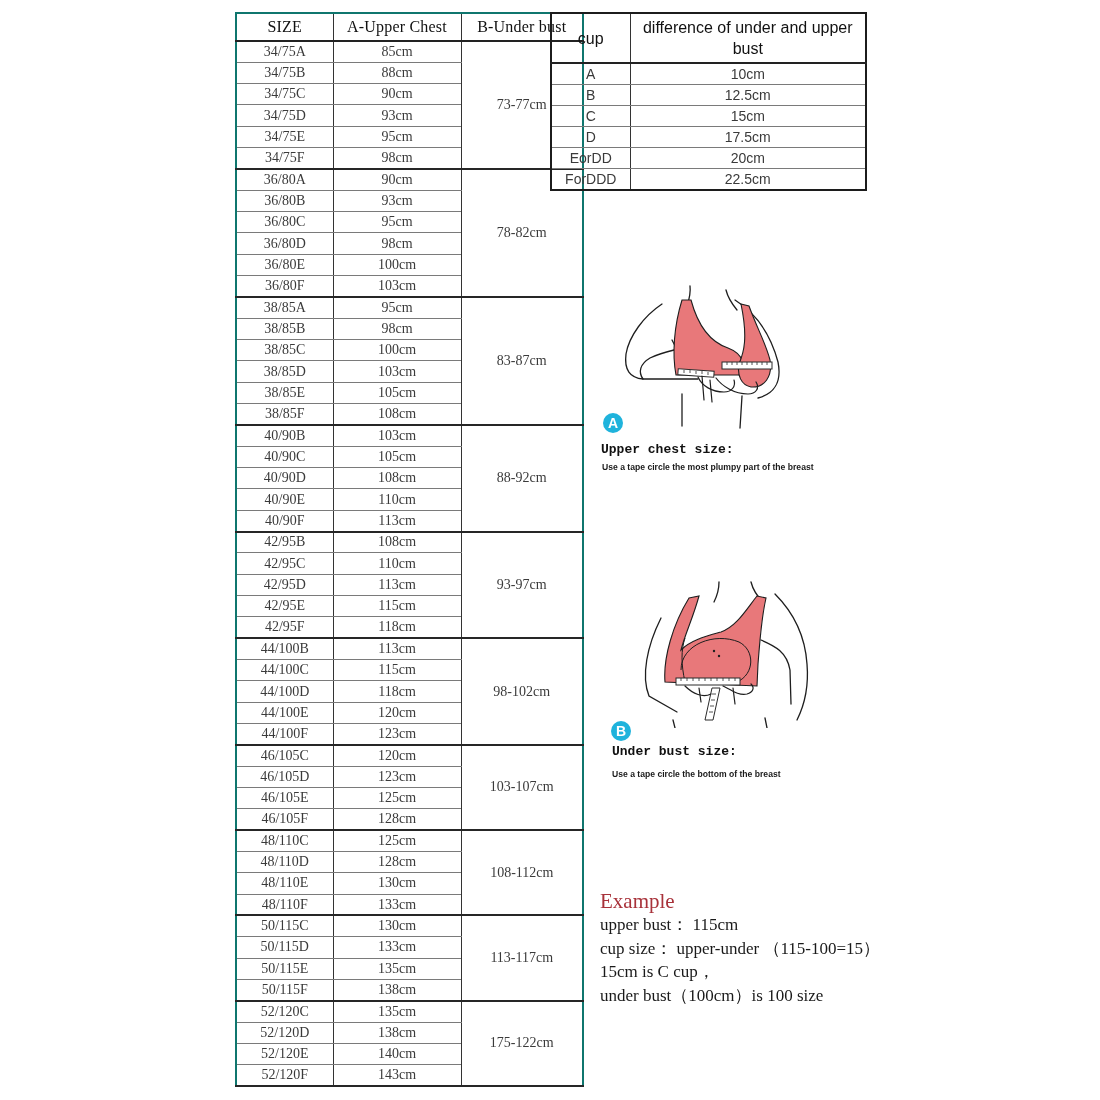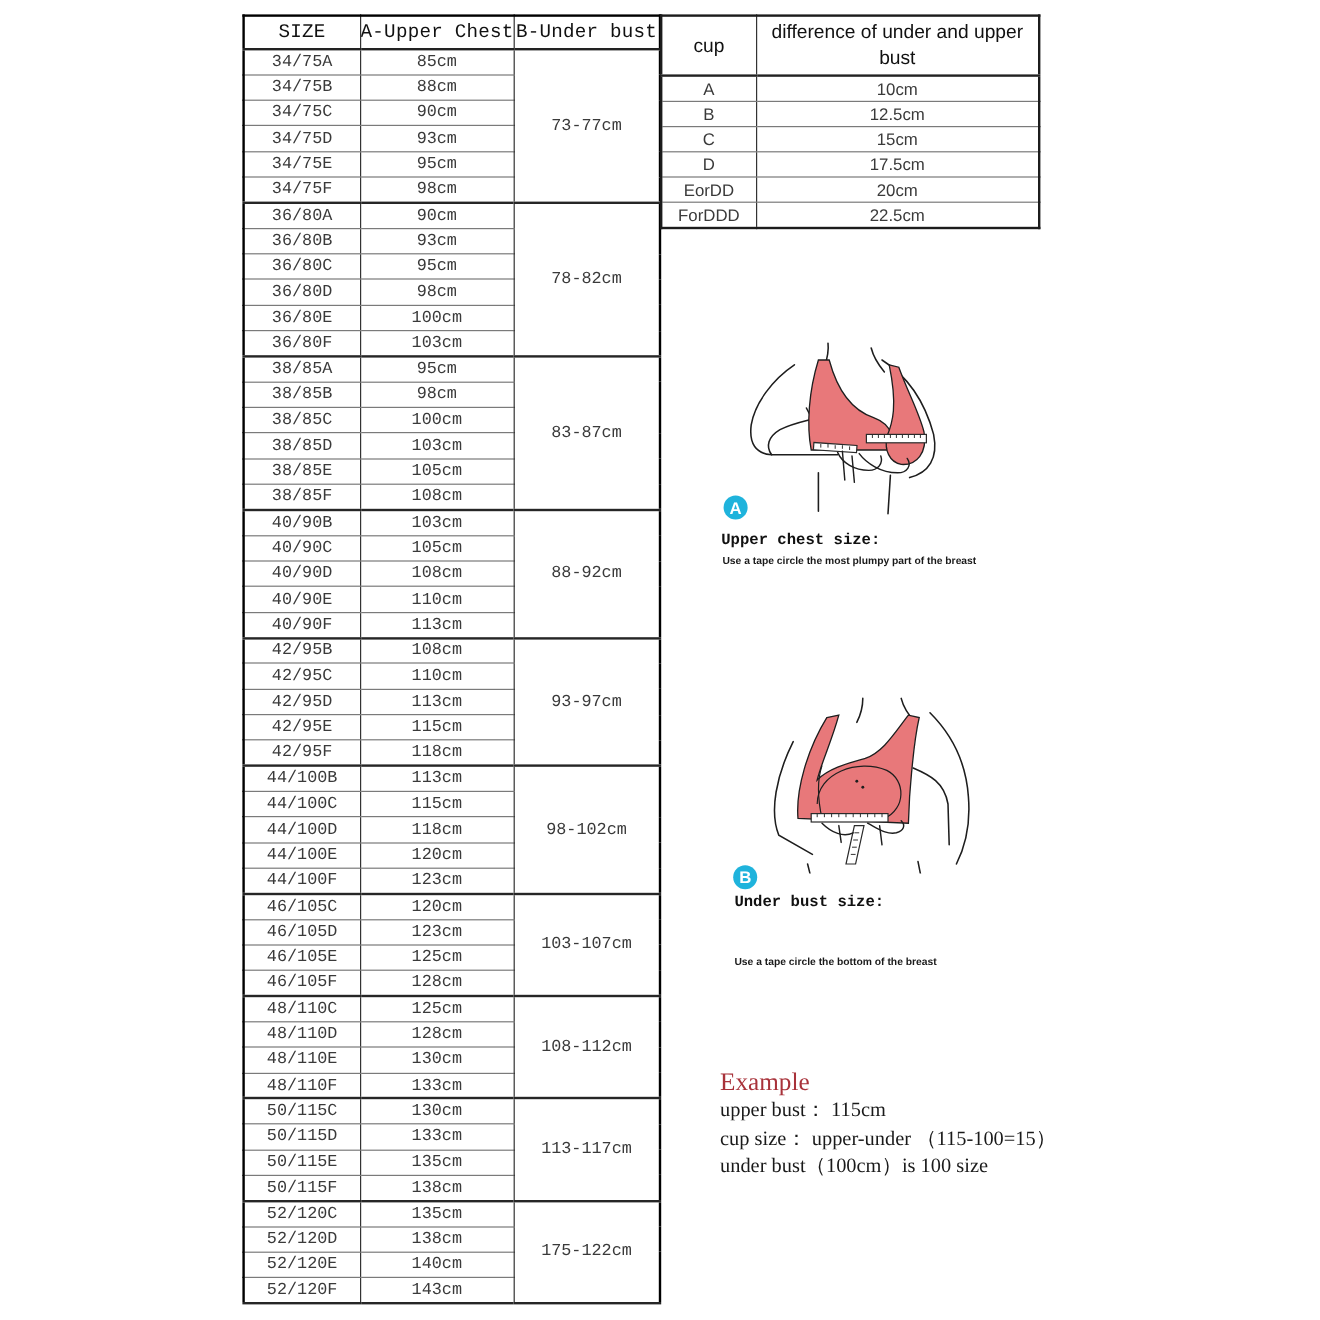--- a/index.html
+++ b/index.html
@@ -1,23 +1,23 @@
 <!DOCTYPE html>
 <html><head>
 <meta charset="utf-8">
 <style>
   html, body { margin:0; padding:0; background:#ffffff; }
   body { width:1100px; height:1100px; position:relative; overflow:hidden; }
 
   
   #size-table {
-    position:absolute; left:202px; top:12px; width:347px;
+    position:absolute; left:235px; top:12px; width:347px;
     border-collapse:collapse; table-layout:fixed;
-    border:2px solid #000000;
-    font-family:Liberation Mono, monospace;
+    border:2px solid #0f766e;
+    font-family:Liberation Serif, serif;
   }
   #size-table th, #size-table td {
     border:1px solid #7a7a7a; padding:0; text-align:center;
     white-space:nowrap; overflow:hidden; line-height:1;
   }
   #size-table th {
     height:26px; font-size:16px; font-weight:normal; color:#111;
     border-bottom:2px solid #222; letter-spacing:0.2px;
   }
   #size-table th.col-divider, #size-table td.col-divider { border-right:1.5px solid #333; }
@@ -394,20 +394,21 @@
     <path d="M97 116 h4 M96 122 h4 M95 128 h4 M94 134 h4"></path>
   </g>
   <g fill="none" stroke="#1e1e1e" stroke-width="1.2" stroke-linecap="round">
     <path d="M70 108 C78 116, 88 120, 96 116"></path>
     <path d="M108 108 C116 112, 124 118, 132 116 C138 114, 140 110, 136 106"></path>
     <path d="M84 110 L86 124 M118 110 L120 126"></path>
   </g>
 </svg>
 <div class="badge" style="left: 611px; top: 721px; background: rgb(31, 179, 220);">B</div>
 <div class="guide-title" style="left:612px; top:744px;">Under bust size:</div>
-<div class="guide-desc" style="left:612px; top:796px;">Use a tape circle the bottom of the breast</div>
+<div class="guide-desc" style="left:612px; top:769px;">Use a tape circle the bottom of the breast</div>
 
 <div id="example">
   <div class="ex-title" style="color: rgb(168, 50, 58);">Example</div>
   <div class="ex-line">upper bust：  115cm</div>
   <div class="ex-line">cup size：  upper-under （115-100=15）</div>
+  <div class="ex-line">15cm is C cup，</div>
   <div class="ex-line">under bust（100cm）is 100 size</div>
 </div>
 
 </body></html>

